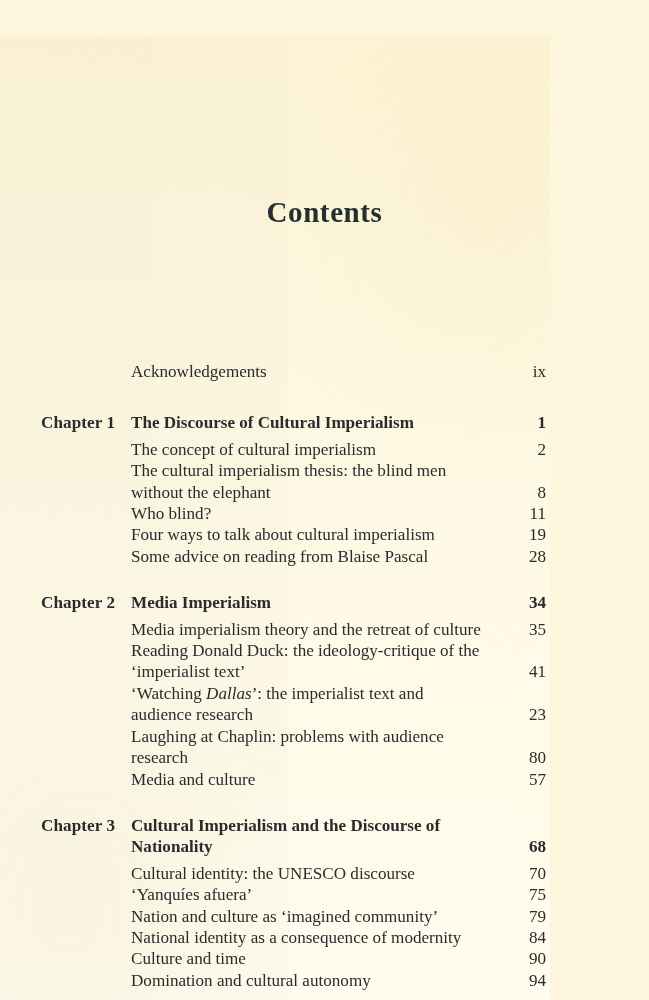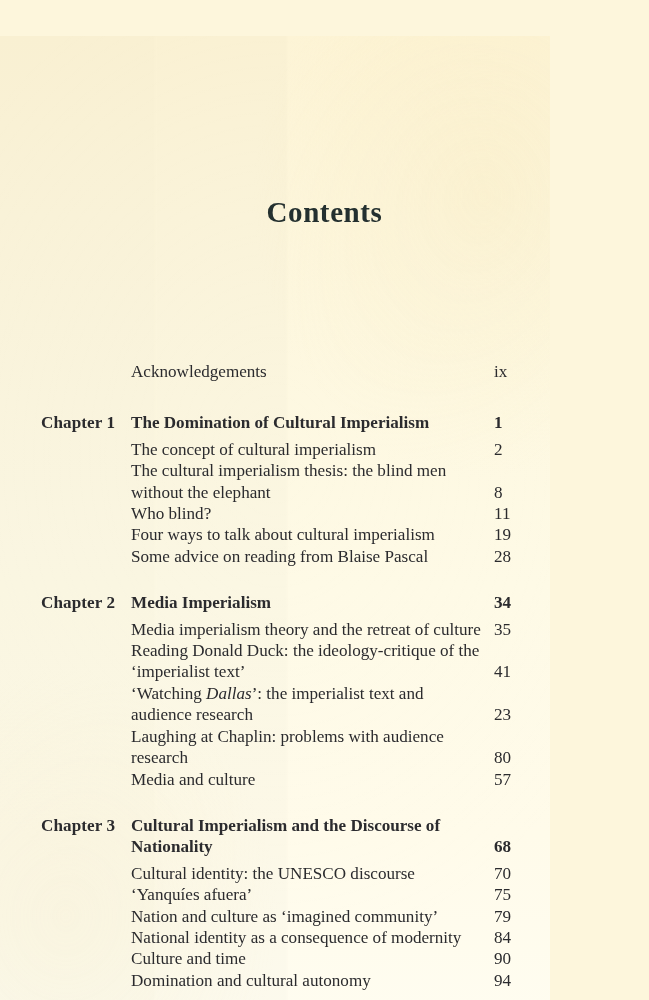--- a/index.html
+++ b/index.html
@@ -96,21 +96,21 @@
 
   
   .col-text {
     flex: 1 1 auto;
     padding-right: 10px;
   }
 
   
   .col-page {
     flex: 0 0 52px;
-    text-align: left;
+    text-align: right;
     white-space: nowrap;
   }
 
   
   .col-page.align-last {
     align-self: flex-end;
   }
 
   
   .row-front .col-text {
@@ -148,21 +148,21 @@
   <div class="toc">
 
   <div class="toc-row row-front">
         <div class="col-chapter"></div>
         <div class="col-text">Acknowledgements</div>
         <div class="col-page align-last">ix</div>
       </div>
       <div class="gap-front"></div>
       <div class="toc-row row-chapter">
         <div class="col-chapter">Chapter 1</div>
-        <div class="col-text">The Domination of Cultural Imperialism</div>
+        <div class="col-text">The Discourse of Cultural Imperialism</div>
         <div class="col-page align-last">1</div>
       </div>
       <div class="gap-subs"></div>
       <div class="toc-row row-sub">
         <div class="col-chapter"></div>
         <div class="col-text">The concept of cultural imperialism</div>
         <div class="col-page align-last">2</div>
       </div>
       <div class="toc-row row-sub">
         <div class="col-chapter"></div>

